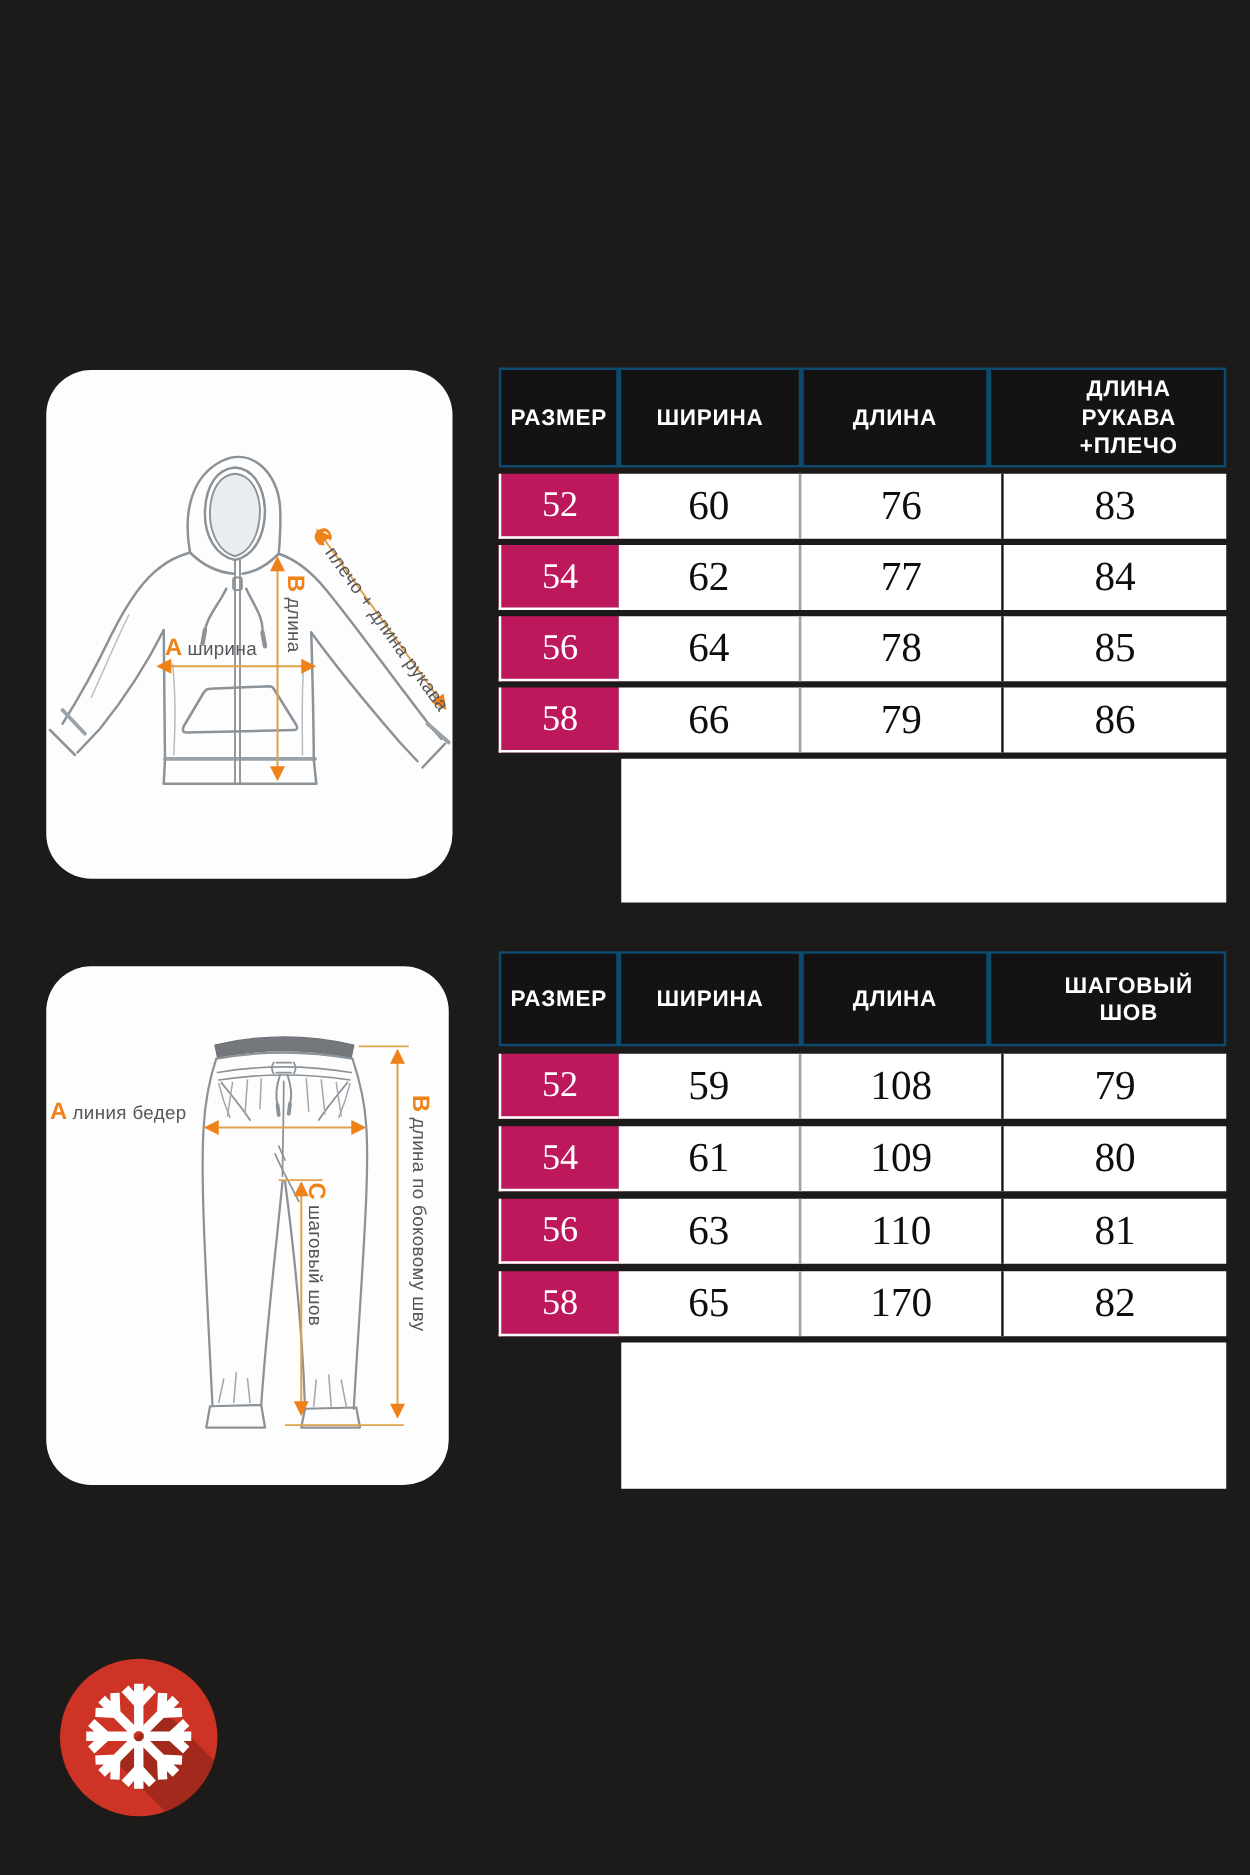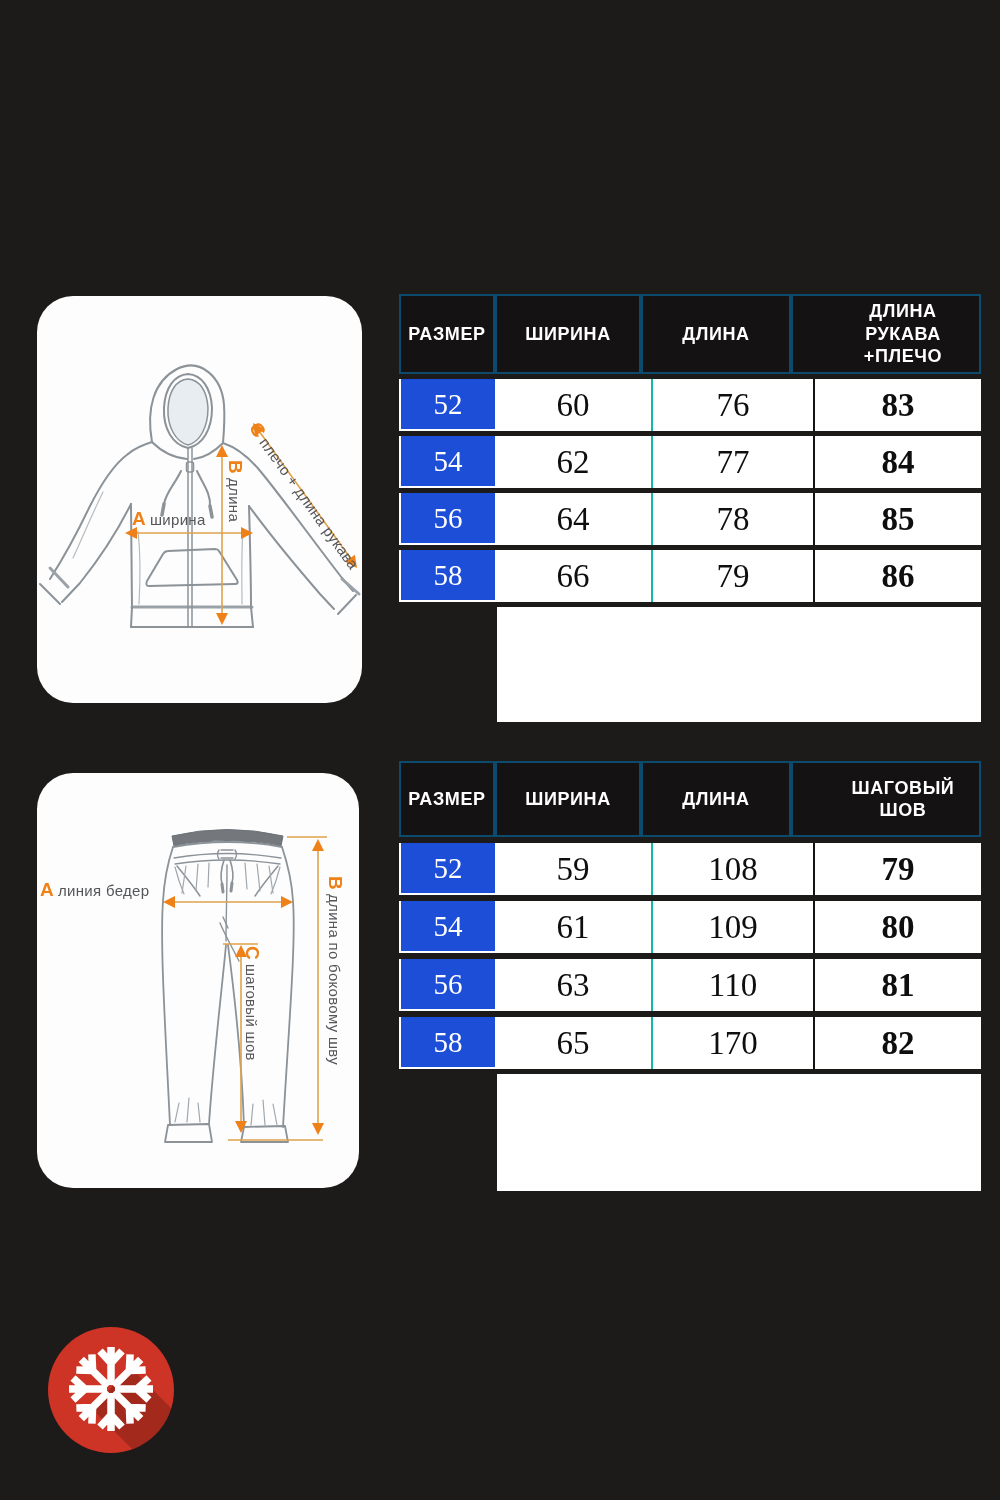--- a/index.html
+++ b/index.html
@@ -24,32 +24,32 @@
     letter-spacing:.6px;display:flex;align-items:center;justify-content:center;
     text-align:center;line-height:1.25;box-sizing:border-box;padding:0 6px;
   }
   .th.c0{width:92px;flex:none;}
   .th.c1{width:142px;flex:none;}
   .th.c2{width:146px;flex:none;}
   .th.c3{flex:1;padding-left:40px;}
   .trow{display:flex;height:52px;margin-top:5px;}
   #table-pants .trow{margin-top:6px;}
   .td-size{
-    width:96px;flex:none;background:#1d4ed8;color:#fff;box-sizing:border-box;
+    width:96px;flex:none;background:#be185d;color:#fff;box-sizing:border-box;
     border-left:2px solid #fff;border-bottom:2px solid #fff;
     display:flex;align-items:center;justify-content:center;
     font-family:"Liberation Serif","DejaVu Serif",serif;font-size:29px;
   }
   .td{
     background:#ffffff;color:#0e0e0e;display:flex;align-items:center;justify-content:center;
     font-family:"Liberation Serif","DejaVu Serif",serif;font-size:33px;box-sizing:border-box;
   }
-  .td.v0{width:158px;flex:none;border-right:2px solid #14b8a6;}
+  .td.v0{width:146px;flex:none;border-right:2px solid #a3a3a3;}
   .td.v1{width:162px;flex:none;border-right:2px solid #151213;}
-  .td.v2{flex:1;font-weight:bold;}
+  .td.v2{flex:1;}
   .tfiller{margin-left:98px;background:#ffffff;margin-top:5px;}
   #table-hoodie .tfiller{height:115px;}
   #table-pants .tfiller{height:117px;}
 
   
   .lab{position:absolute;font-size:15px;color:#55565a;white-space:nowrap;letter-spacing:.3px;}
   .lab .big{color:#ef8119;font-weight:bold;font-size:19px;margin-right:4px;}
   .rot90{transform:rotate(90deg);transform-origin:0 0;}
   #lab-hoodie-a{left:132px;top:508px;}
   #lab-hoodie-b{left:246px;top:460px;}

